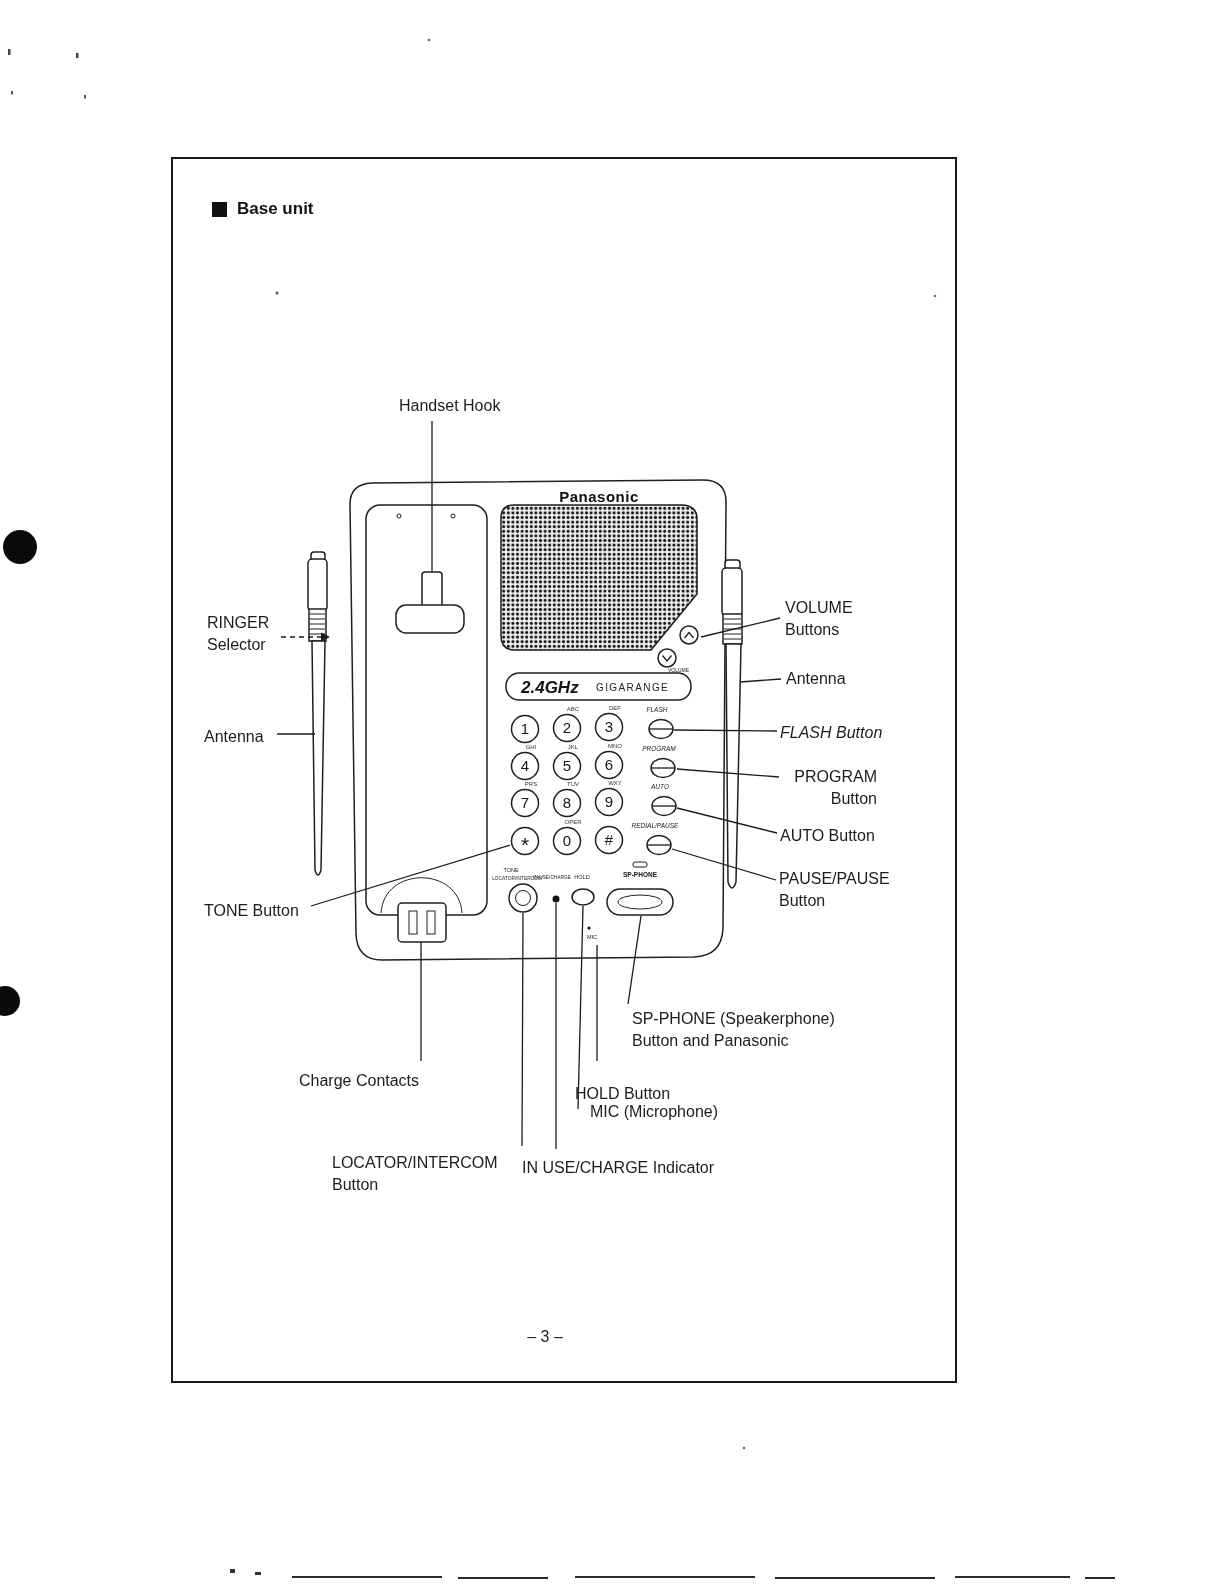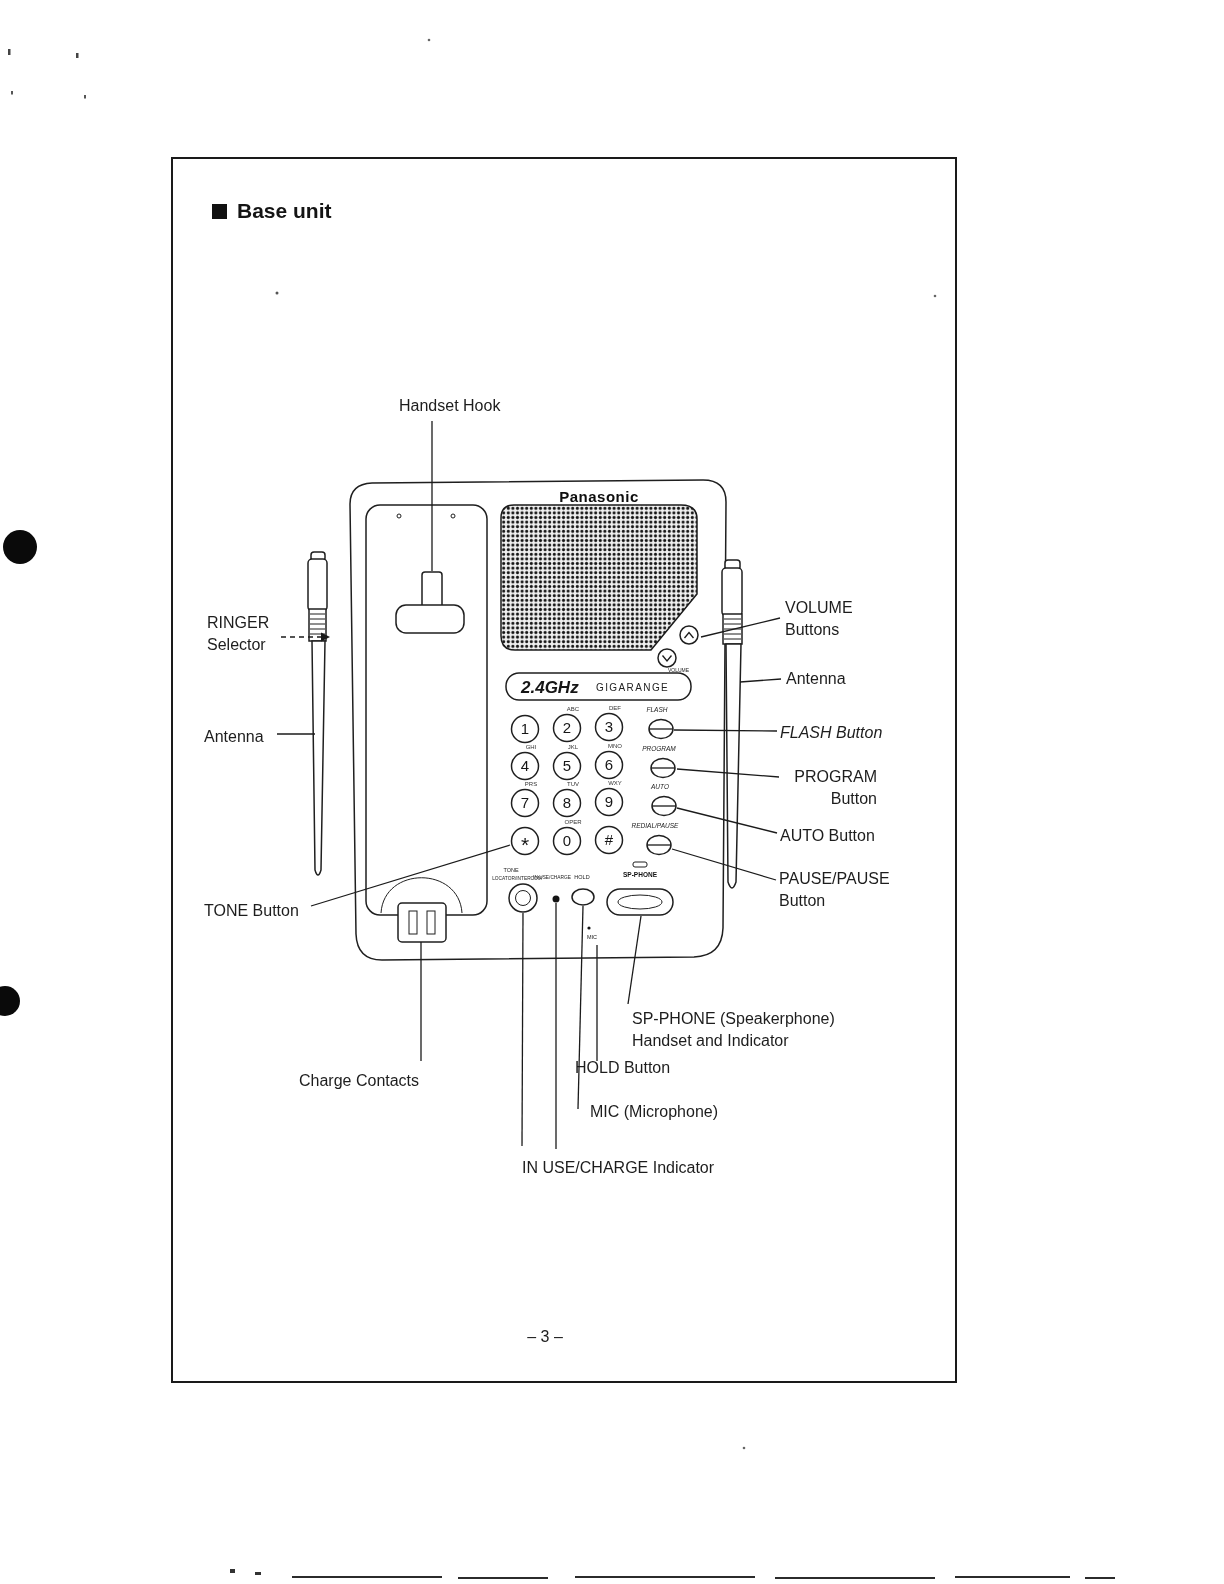--- a/index.html
+++ b/index.html
@@ -13,21 +13,21 @@
   }
   #border-box{
     position:absolute;left:171px;top:157px;width:786px;height:1226px;
     border:2px solid #1a1a1a;
     box-sizing:border-box;
   }
   #diagram-svg{position:absolute;left:0;top:0;}
   .heading{
     position:absolute;left:212px;top:199px;
     display:flex;align-items:center;gap:10px;
-    font-size:21px;font-weight:bold;color:#141414;
+    font-size:17px;font-weight:bold;color:#141414;
   }
   .heading .sq{width:15px;height:15px;background:#111;}
   .callout{
     position:absolute;
     font-size:16px;line-height:22px;color:#1d1d1d;
     white-space:normal;
   }
   .pageno{
     position:absolute;left:505px;top:1328px;width:80px;
     text-align:center;font-size:16px;color:#1d1d1d;
@@ -268,20 +268,21 @@
   <div class="callout" style="left:207px;top:612px;width:70px;">RINGER Selector</div>
   <div class="callout" style="left:204px;top:726px;">Antenna</div>
   <div class="callout" style="left:785px;top:597px;width:80px;">VOLUME Buttons</div>
   <div class="callout" style="left:786px;top:668px;">Antenna</div>
   <div class="callout" style="left:780px;top:722px;font-style:italic;">FLASH Button</div>
   <div class="callout" style="left:782px;top:766px;width:95px;text-align:right;">PROGRAM Button</div>
   <div class="callout" style="left:780px;top:825px;">AUTO Button</div>
   <div class="callout" style="left:779px;top:868px;width:130px;">PAUSE/PAUSE Button</div>
   <div class="callout" style="left:204px;top:900px;">TONE Button</div>
   <div class="callout" style="left:299px;top:1070px;">Charge Contacts</div>
-  <div class="callout" style="left:632px;top:1008px;width:245px;">SP-PHONE (Speakerphone) Handset and Indicator</div>
+  <div class="callout" style="left:632px;top:1008px;width:245px;">SP-PHONE (Speakerphone) Button and Panasonic</div>
   <div class="callout" style="left:590px;top:1066px;margin-top:35px;">MIC (Microphone)</div>
-  <div class="callout" style="left:575px;top:1057px;">HOLD Button</div>
+  <div class="callout" style="left:575px;top:1083px;">HOLD Button</div>
+  <div class="callout" style="left:332px;top:1152px;width:205px;">LOCATOR/INTERCOM Button</div>
   <div class="callout" style="left:522px;top:1157px;">IN USE/CHARGE Indicator</div>
 
   <div class="pageno">– 3 –</div>
 
 </div>
 
 </body></html>

